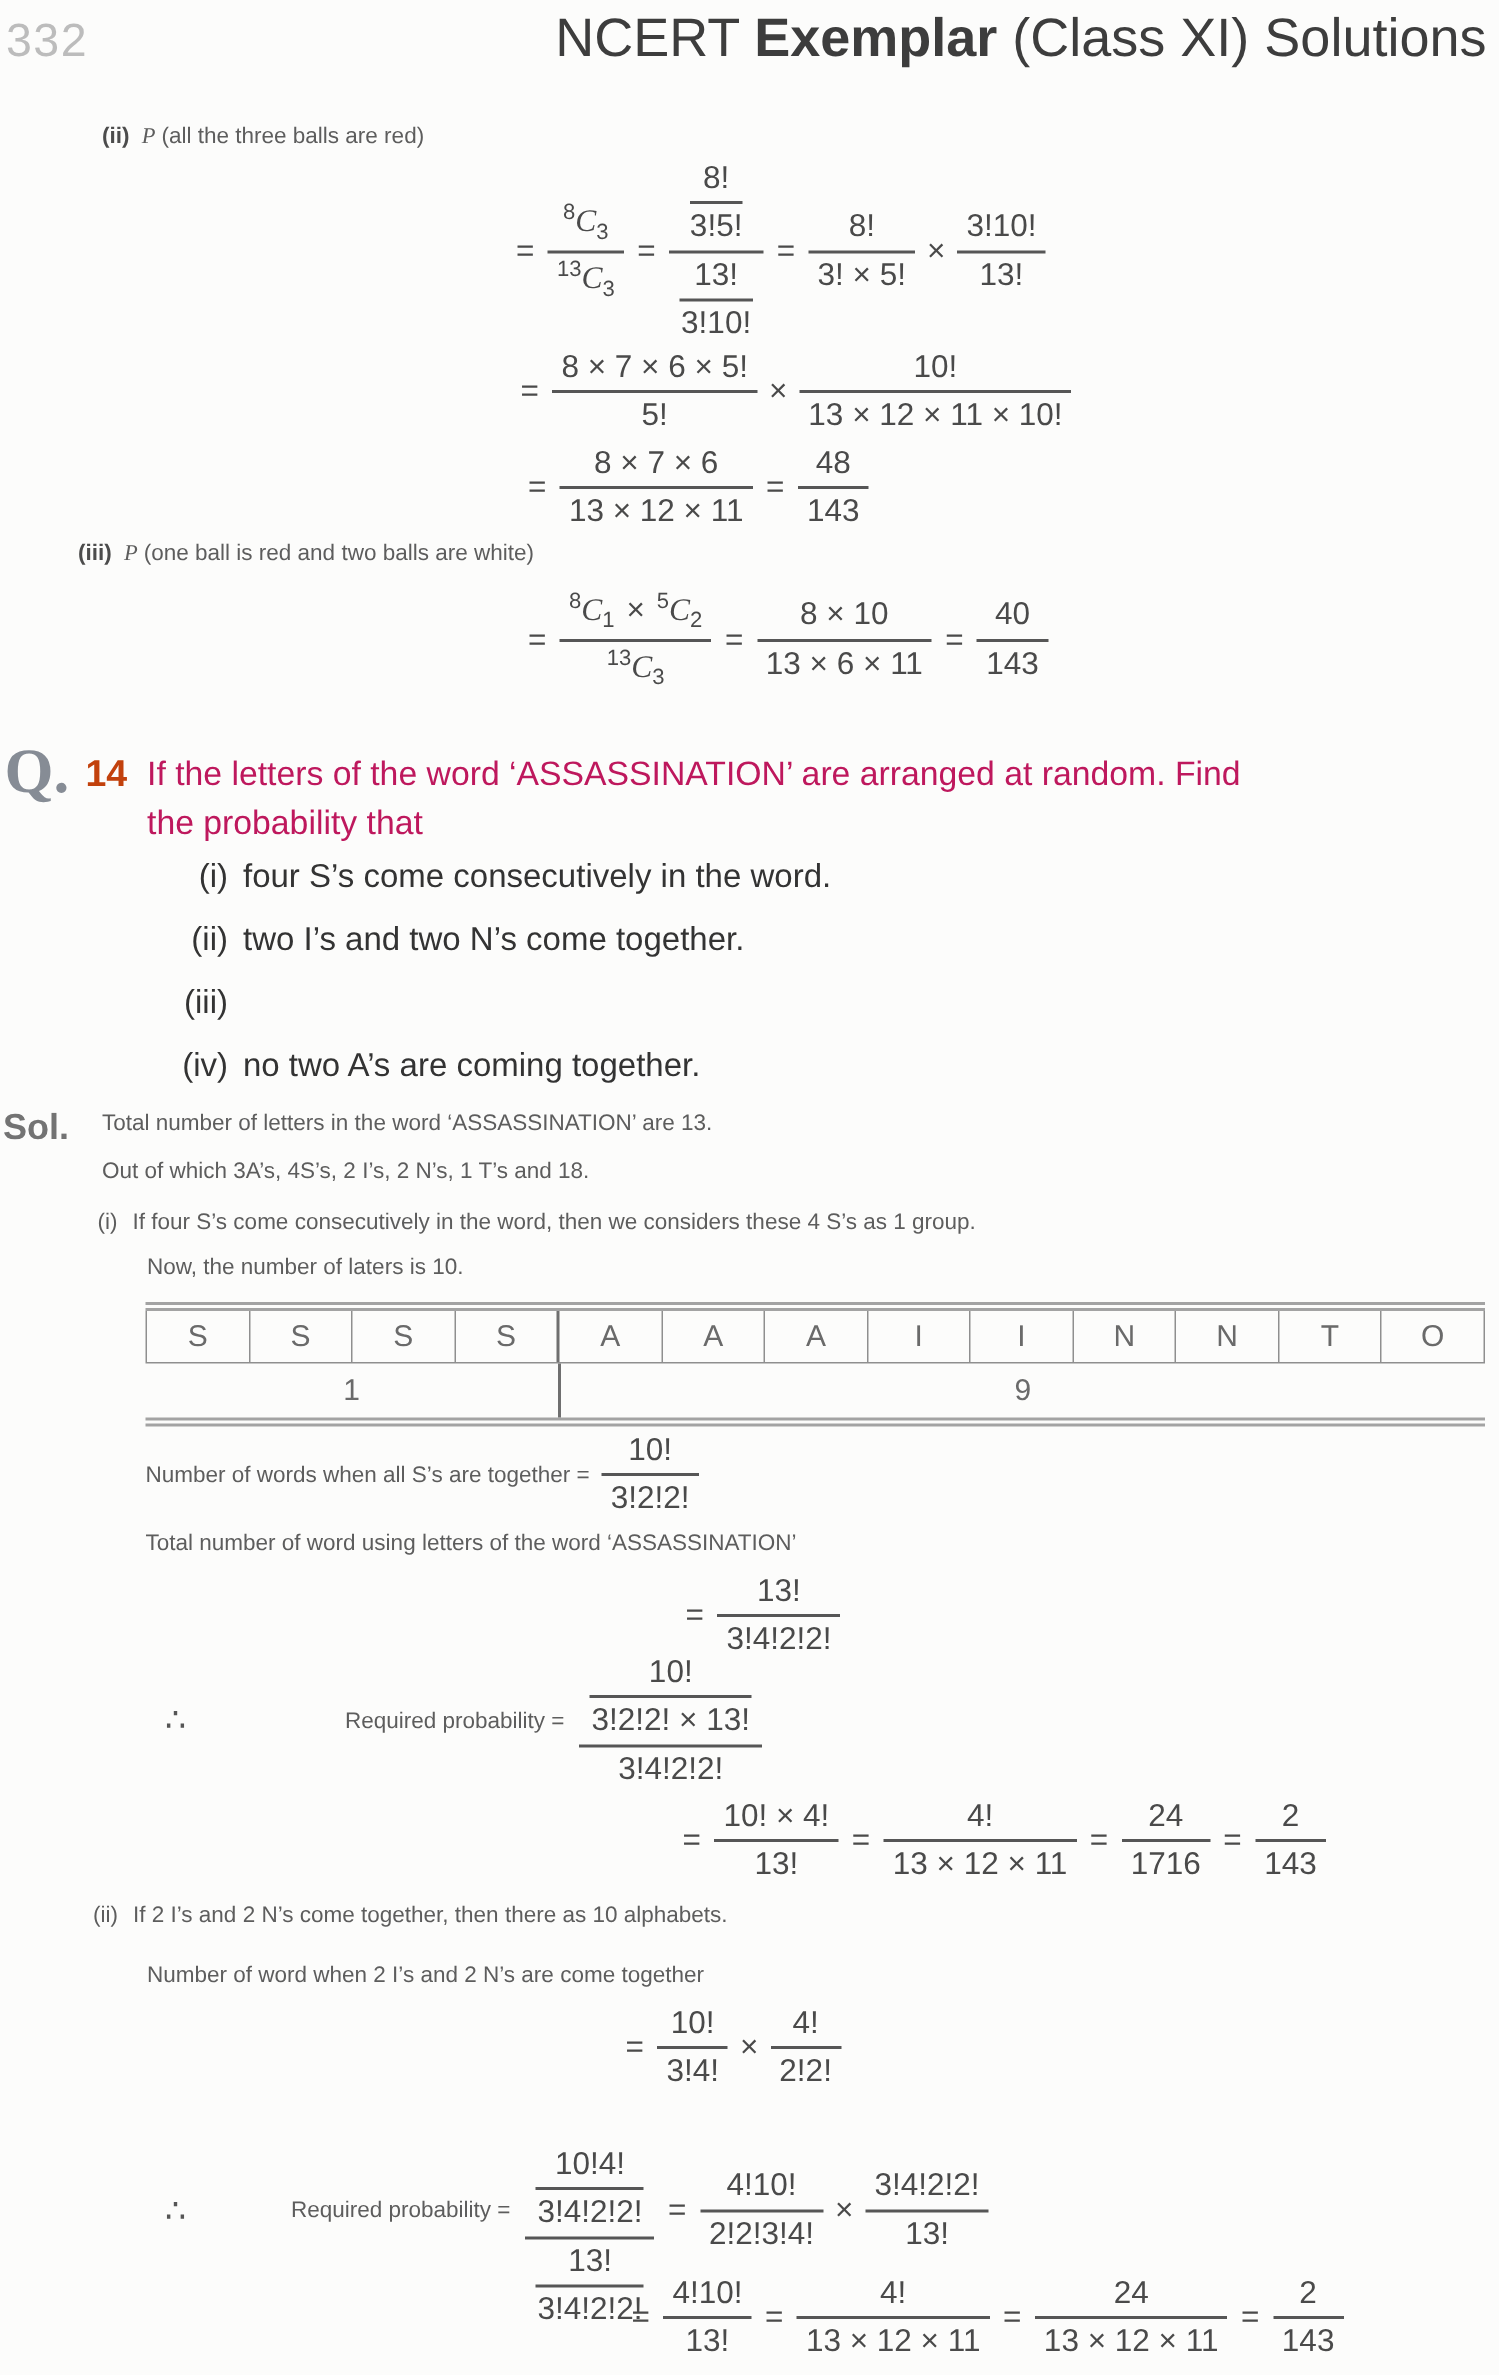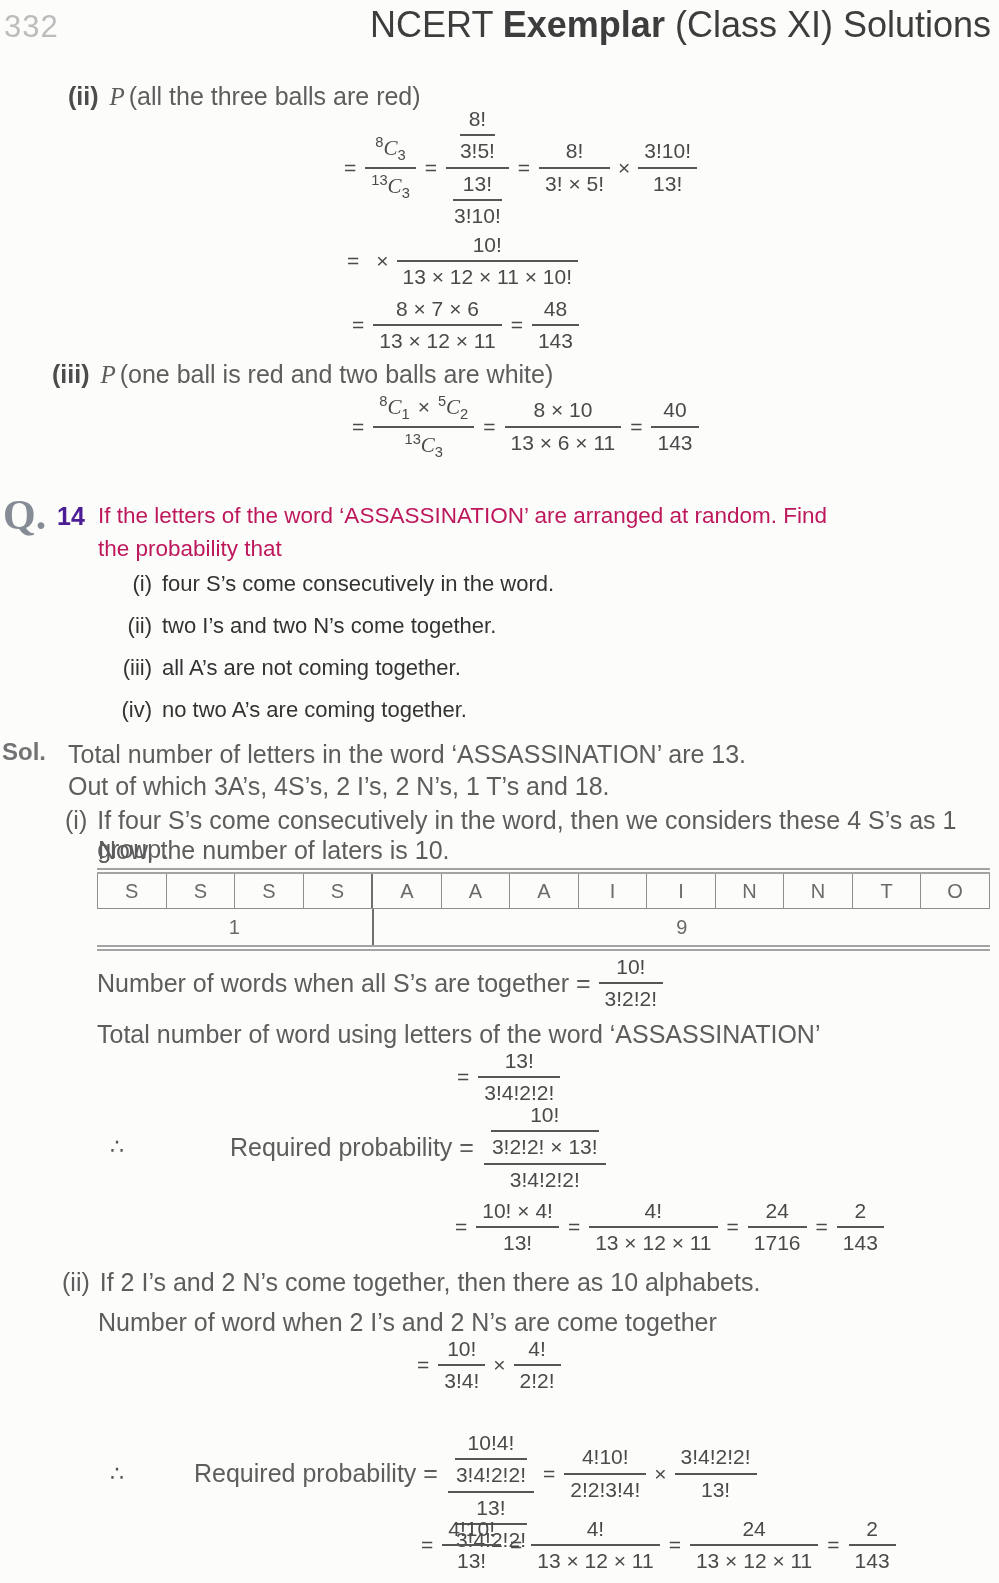--- a/index.html
+++ b/index.html
@@ -9,42 +9,42 @@
     font-family:"Liberation Sans", sans-serif;
   }
   .abs{position:absolute;}
   
   .header{position:absolute;top:4px;left:0;right:0;display:flex;justify-content:space-between;align-items:baseline;padding:0 8px 0 4px;}
   .pagenum{font-size:31px;color:#bcbcbc;letter-spacing:1px;}
   .booktitle{font-size:36px;color:#3d3d3d;}
   .booktitle span{white-space:pre;}
   .booktitle .bold{font-weight:bold;}
   
-  .bodytext{font-size:25px;color:#5d5d5d;}
+  .bodytext{font-size:15px;color:#5d5d5d;}
   .lbl{font-weight:bold;color:#4c4c4c;}
   .ital{font-style:italic;font-family:"Liberation Serif",serif;padding:0 4px;}
   
   .mrow{display:flex;align-items:center;white-space:nowrap;font-size:21px;color:#4a4a4a;}
   .frac{display:inline-flex;flex-direction:column;text-align:center;}
   .frac>span{padding:2px 6px;line-height:1.25;}
   .frac>.den{border-top:2px solid #565656;}
   .stack{display:inline-flex;flex-direction:column;align-items:center;}
   .stack>.srow{padding:2px 8px;line-height:1.25;}
   .sbar{align-self:stretch;height:0;border-top:2px solid #565656;}
   .sbar.inset1{margin:0 14px;}
   .sbar.inset2{margin:0 7px;}
   .eq{margin:0 9px;}
   .op{margin:0 8px;}
   .nCr sup{font-size:0.7em;}
   .nCr sub{font-size:0.7em;}
   .nCr .cvar{font-style:italic;font-family:"Liberation Serif",serif;}
   .therefore{font-size:22px;color:#555;}
   
   .qmark{font-family:"Liberation Serif",serif;font-weight:bold;font-size:42px;color:#868c95;line-height:1;}
-  .qnum14{font-weight:bold;font-size:25px;color:#4c1d95;}
+  .qnum14{font-weight:bold;font-size:25px;color:#c2410c;}
   .qtext{font-size:22.5px;color:#be185d;line-height:1.45;}
   .qitem{display:flex;font-size:22px;color:#333;}
   .qitem .rn{width:56px;text-align:right;margin-right:10px;flex:none;}
   .solword{font-weight:bold;font-size:24px;color:#737373;}
   
   .ltable{position:absolute;left:97px;top:868px;width:893px;border-top:6px double #a3a3a3;border-bottom:6px double #a3a3a3;}
   .trow1{display:flex;border-bottom:1.5px solid #8f8f8f;}
   .trow1 .cell{flex:1;height:34px;display:flex;align-items:center;justify-content:center;
     font-size:20px;color:#6a6a6a;border-right:1.2px solid #8f8f8f;}
   .trow1 .cell:first-child{border-left:1.2px solid #8f8f8f;}
@@ -91,20 +91,24 @@
   </span>
   <span class="op">×</span>
   <span class="frac">
     <span class="num">3!10!</span>
     <span class="den">13!</span>
   </span>
 </div>
 
 <div class="abs mrow" style="top:230px;left:338px;">
   <span class="eq">=</span>
+  <span class="frac">
+    <span class="num">8 × 7 × 6 × 5!</span>
+    <span class="den">5!</span>
+  </span>
   <span class="op">×</span>
   <span class="frac">
     <span class="num">10!</span>
     <span class="den">13 × 12 × 11 × 10!</span>
   </span>
 </div>
 
 <div class="abs mrow" style="top:294px;left:343px;">
   <span class="eq">=</span>
   <span class="frac">
@@ -149,21 +153,20 @@
 <div class="abs qitem" style="top:571px;left:96px;">
   <span class="rn">(i)</span>
   <span>four S’s come consecutively in the word.</span>
 </div>
 <div class="abs qitem" style="top:613px;left:96px;">
   <span class="rn">(ii)</span>
   <span>two I’s and two N’s come together.</span>
 </div>
 <div class="abs qitem" style="top:655px;left:96px;">
   <span class="rn">(iii)</span>
-  <span>all A’s are not coming together.</span>
 </div>
 <div class="abs qitem" style="top:697px;left:96px;">
   <span class="rn">(iv)</span>
   <span>no two A’s are coming together.</span>
 </div>
 
 <div class="abs solword" style="top:738px;left:2px;">Sol.</div>
 <div class="abs bodytext" style="top:740px;left:68px;">Total number of letters in the word ‘ASSASSINATION’ are 13.</div>
 <div class="abs bodytext" style="top:772px;left:68px;">Out of which 3A’s, 4S’s, 2 I’s, 2 N’s, 1 T’s and 18.</div>
 

